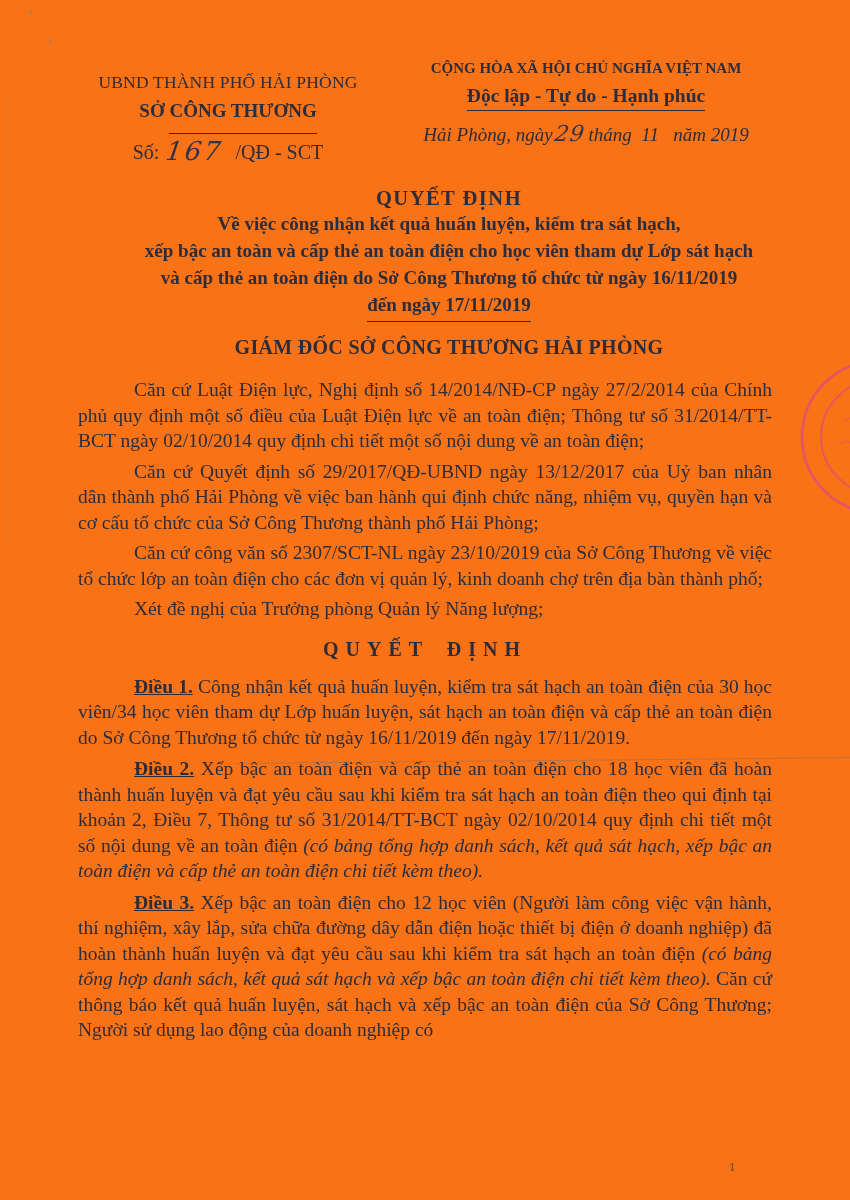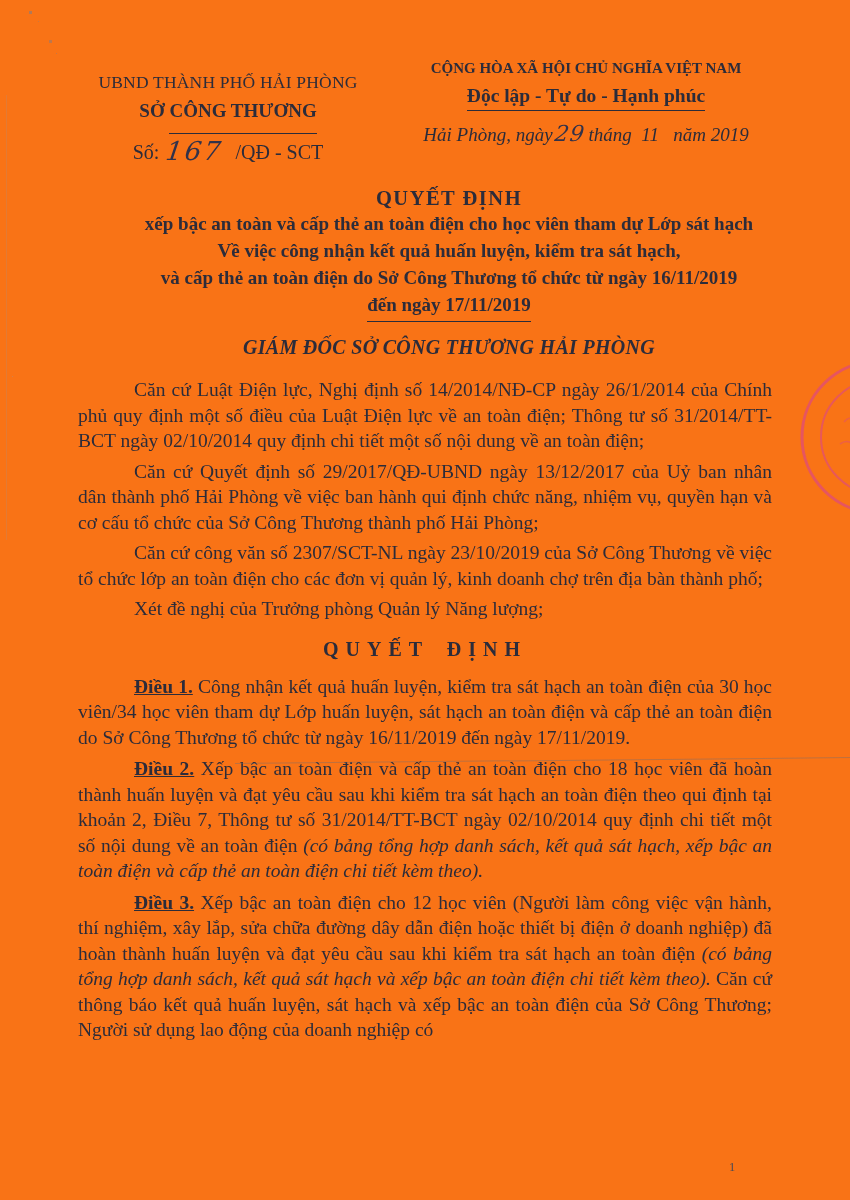--- a/index.html
+++ b/index.html
@@ -28,21 +28,21 @@
   .hr-line2 { font-size:19.5px; font-weight:bold; margin-top:8px; }
   .hr-line2 .underlined { border-bottom:1.6px solid #2c2c3a; padding-bottom:4px; }
   .date-line { margin-top:14px; font-size:19px; font-style:italic; white-space:nowrap; }
 
   
   .title-block { text-align:center; margin:22px -26px 0 0; }
   .doc-title { font-size:20.5px; font-weight:bold; letter-spacing:1.5px; }
   .subject-line { font-size:19px; font-weight:bold; line-height:27px; }
   .subject-line:first-of-type { margin-top:4px; }
   .subject-underline { display:inline-block; border-bottom:1.7px solid #2c2c3a; padding-bottom:3px;font-family:Liberation Serif, serif; }
-  .authority { font-size:20px; font-weight:bold; letter-spacing:.3px; margin-top:14px;font-style:italic; }
+  .authority { font-size:20px; font-weight:bold; letter-spacing:.3px; margin-top:14px; }
 
   
   .flow-text { width:694px; font-size:19.5px; line-height:25.5px; text-align:justify; }
   .preamble { margin-top:18px; }
   .preamble p, .articles p { margin:0 0 5px 0; text-indent:56px; }
   .decision-heading {
     width:694px; text-align:center; font-size:20px; font-weight:bold;
     letter-spacing:7px; word-spacing:6px; margin:16px 0 13px 0;
   }
   .articles p { margin-bottom:6px; }
@@ -91,29 +91,29 @@
         <div class="hr-line1">CỘNG HÒA XÃ HỘI CHỦ NGHĨA VIỆT NAM</div>
         <div class="hr-line2"><span class="underlined">Độc lập - Tự do - Hạnh phúc</span></div>
         <div class="date-line">
           <span>Hải Phòng, ngày</span><span class="handwritten hw-day">29</span><span>tháng&nbsp; 11&nbsp;&nbsp; năm 2019</span>
         </div>
       </div>
     </div>
 
     <div class="title-block">
       <div class="doc-title">QUYẾT ĐỊNH</div>
+      <div class="subject-line">Về việc công nhận kết quả huấn luyện, kiểm tra sát hạch,</div>
       <div class="subject-line">xếp bậc an toàn và cấp thẻ an toàn điện cho học viên tham dự Lớp sát hạch</div>
-      <div class="subject-line">Về việc công nhận kết quả huấn luyện, kiểm tra sát hạch,</div>
       <div class="subject-line">và cấp thẻ an toàn điện do Sở Công Thương tổ chức từ ngày 16/11/2019</div>
       <div class="subject-line"><span class="subject-underline">đến ngày 17/11/2019</span></div>
       <div class="authority">GIÁM ĐỐC SỞ CÔNG THƯƠNG HẢI PHÒNG</div>
     </div>
 
     <div class="preamble flow-text">
-      <p>Căn cứ Luật Điện lực, Nghị định số 14/2014/NĐ-CP ngày 26/1/2014 của Chính phủ quy định một số điều của Luật Điện lực về an toàn điện; Thông tư số 31/2014/TT-BCT ngày 02/10/2014 quy định chi tiết một số nội dung về an toàn điện;</p>
+      <p>Căn cứ Luật Điện lực, Nghị định số 14/2014/NĐ-CP ngày 27/2/2014 của Chính phủ quy định một số điều của Luật Điện lực về an toàn điện; Thông tư số 31/2014/TT-BCT ngày 02/10/2014 quy định chi tiết một số nội dung về an toàn điện;</p>
       <p>Căn cứ Quyết định số 29/2017/QĐ-UBND ngày 13/12/2017 của Uỷ ban nhân dân thành phố Hải Phòng về việc ban hành qui định chức năng, nhiệm vụ, quyền hạn và cơ cấu tổ chức của Sở Công Thương thành phố Hải Phòng;</p>
       <p>Căn cứ công văn số 2307/SCT-NL ngày 23/10/2019 của Sở Công Thương về việc tổ chức lớp an toàn điện cho các đơn vị quản lý, kinh doanh chợ trên địa bàn thành phố;</p>
       <p>Xét đề nghị của Trưởng phòng Quản lý Năng lượng;</p>
     </div>
 
     <div class="decision-heading">QUYẾT ĐỊNH</div>
 
     <div class="articles flow-text">
       <p>
         <span class="article-label">Điều 1.</span>

